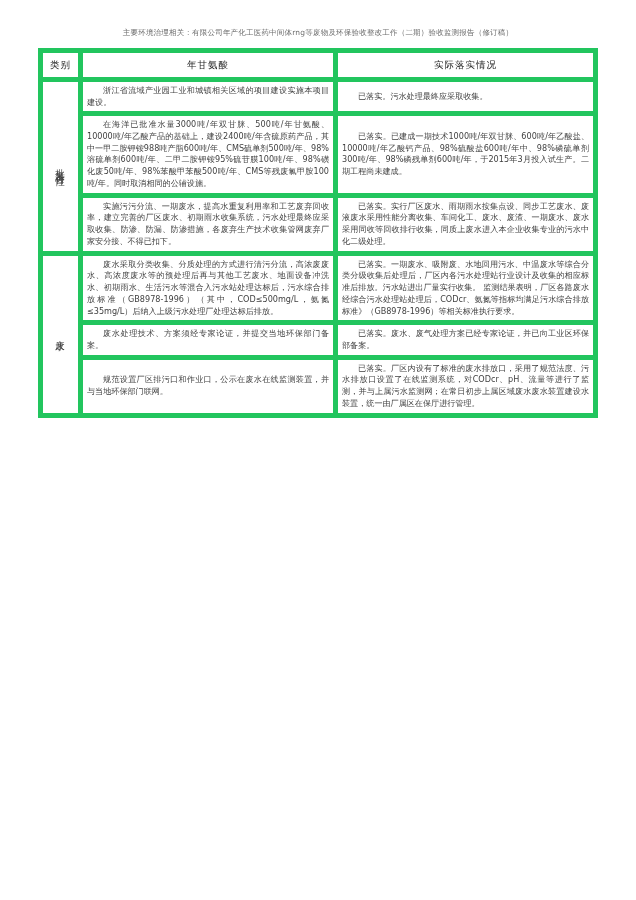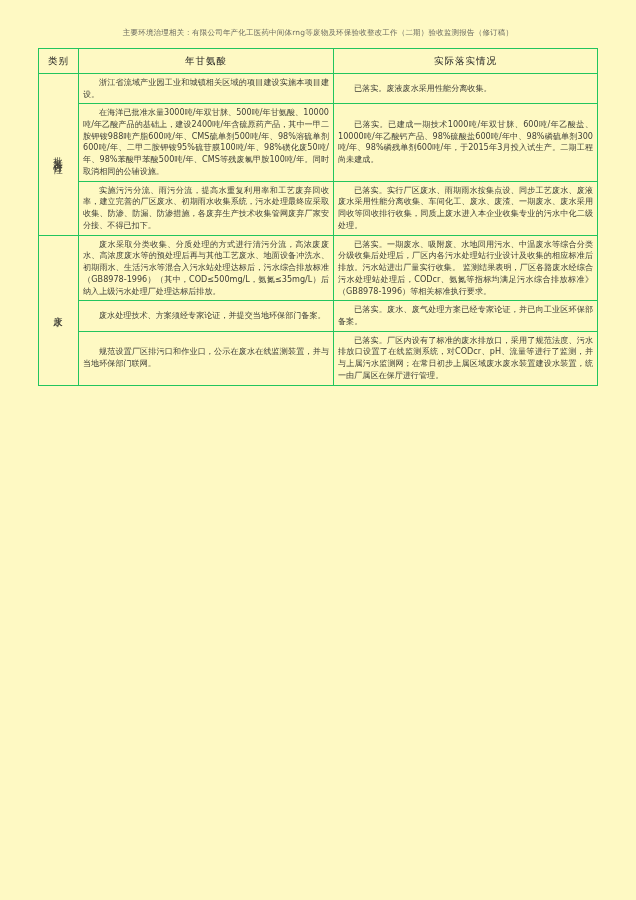--- a/index.html
+++ b/index.html
@@ -3,21 +3,21 @@
 <meta charset="utf-8">
 <style>
   html, body {
     margin: 0;
     padding: 0;
     background: #b8b8b8;
   }
   .page {
     width: 636px;
     height: 900px;
-    background: #fef9c3;
+    background: #ffffff;
     position: relative;
     box-sizing: border-box;
     font-family: "DejaVu Sans", "Liberation Sans", sans-serif;
     color: #1a1a1a;
     overflow: hidden;
   }
   .page-inner {
     position: absolute;
     left: 38px;
     top: 28px;
@@ -54,21 +54,21 @@
     font-weight: bold;
     color: #222;
     letter-spacing: 1px;
   }
   table.main {
     width: 100%;
     border-collapse: collapse;
     table-layout: fixed;
   }
   table.main td, table.main th {
-    border: 1px solid #22c55e;
+    border: 5px solid #22c55e;
     vertical-align: middle;
     padding: 3px 4px;
     font-size: 8.1px;
     line-height: 1.45;
     color: #1f1f1f;
     text-align: justify;
     text-justify: inter-ideograph;
   }
   table.main thead th {
     text-align: center;
@@ -158,34 +158,34 @@
         <tr>
           <td rowspan="3">
             <div class="catwrap">
                 <div class="catcell cell-txt">批复符合性</div>
               </div>
           </td>
           <td>
               <span class="cell-txt ind">浙江省流域产业园工业和城镇相关区域的项目建设实施本项目建设。</span>
             </td>
           <td>
-              <span class="cell-txt ind">已落实。废液废水采用性能分离收集。</span>
+              <span class="cell-txt ind">已落实。污水处理最终应采取收集。</span>
             </td>
         </tr>
         <tr>
           <td>
               <span class="cell-txt ind">在海洋已批准水量3000吨/年双甘脒、500吨/年甘氨酸、10000吨/年乙酸产品的基础上，建设2400吨/年含硫原药产品，其中一甲二胺钾铵988吨产脂600吨/年、CMS硫单剂500吨/年、98%溶硫单剂600吨/年、二甲二胺钾铵95%硫苷膜100吨/年、98%磺化废50吨/年、98%苯酸甲苯酸500吨/年、CMS等残废氯甲胺100吨/年。同时取消相同的公辅设施。</span>
             </td>
           <td>
               <span class="cell-txt ind">已落实。已建成一期技术1000吨/年双甘脒、600吨/年乙酸盐、10000吨/年乙酸钙产品、98%硫酸盐600吨/年中、98%磷硫单剂300吨/年、98%磷残单剂600吨/年，于2015年3月投入试生产。二期工程尚未建成。</span>
             </td>
         </tr>
         <tr>
           <td>
-              <span class="cell-txt ind">实施污污分流、雨污分流，提高水重复利用率和工艺废弃回收率，建立完善的厂区废水、初期雨水收集系统，污水处理最终应采取收集、防渗、防漏、防渗措施，各废弃生产技术收集管网废弃厂家安分接、不得已扣下。</span>
+              <span class="cell-txt ind">实施污污分流、一期废水，提高水重复利用率和工艺废弃回收率，建立完善的厂区废水、初期雨水收集系统，污水处理最终应采取收集、防渗、防漏、防渗措施，各废弃生产技术收集管网废弃厂家安分接、不得已扣下。</span>
             </td>
           <td>
               <span class="cell-txt ind">已落实。实行厂区废水、雨期雨水按集点设、同步工艺废水、废液废水采用性能分离收集、车间化工、废水、废渣、一期废水、废水采用同收等回收排行收集，同质上废水进入本企业收集专业的污水中化二级处理。</span>
             </td>
         </tr>
         <tr>
           <td rowspan="3">
             <div class="catwrap">
                 <div class="catcell cell-txt">废水</div>
               </div>

